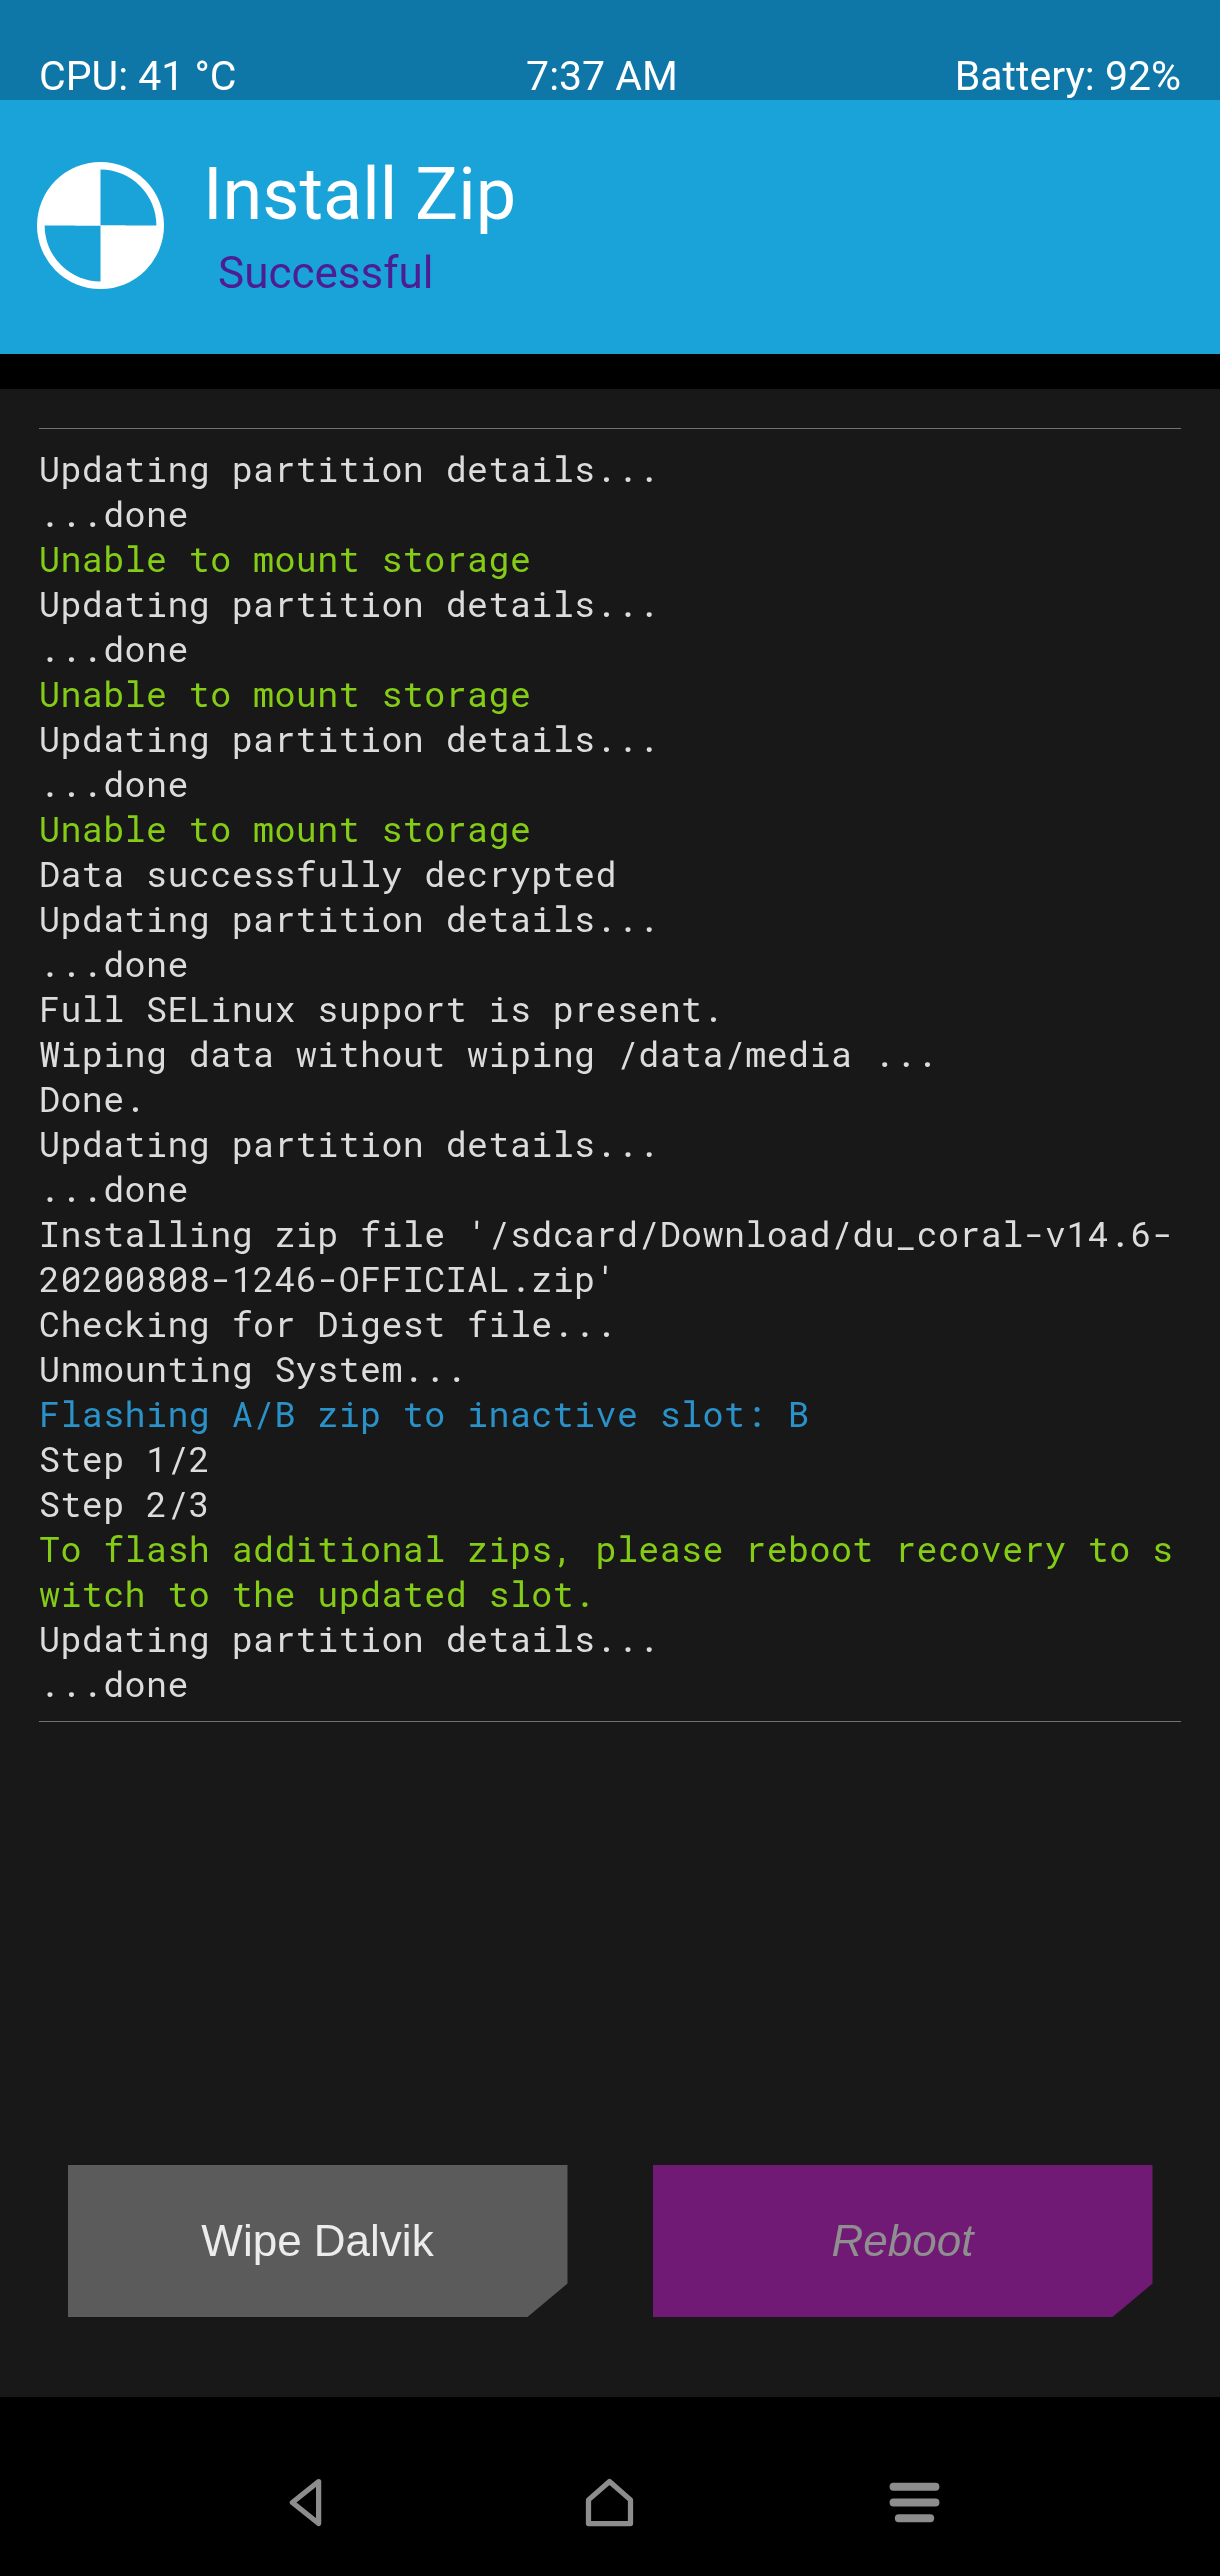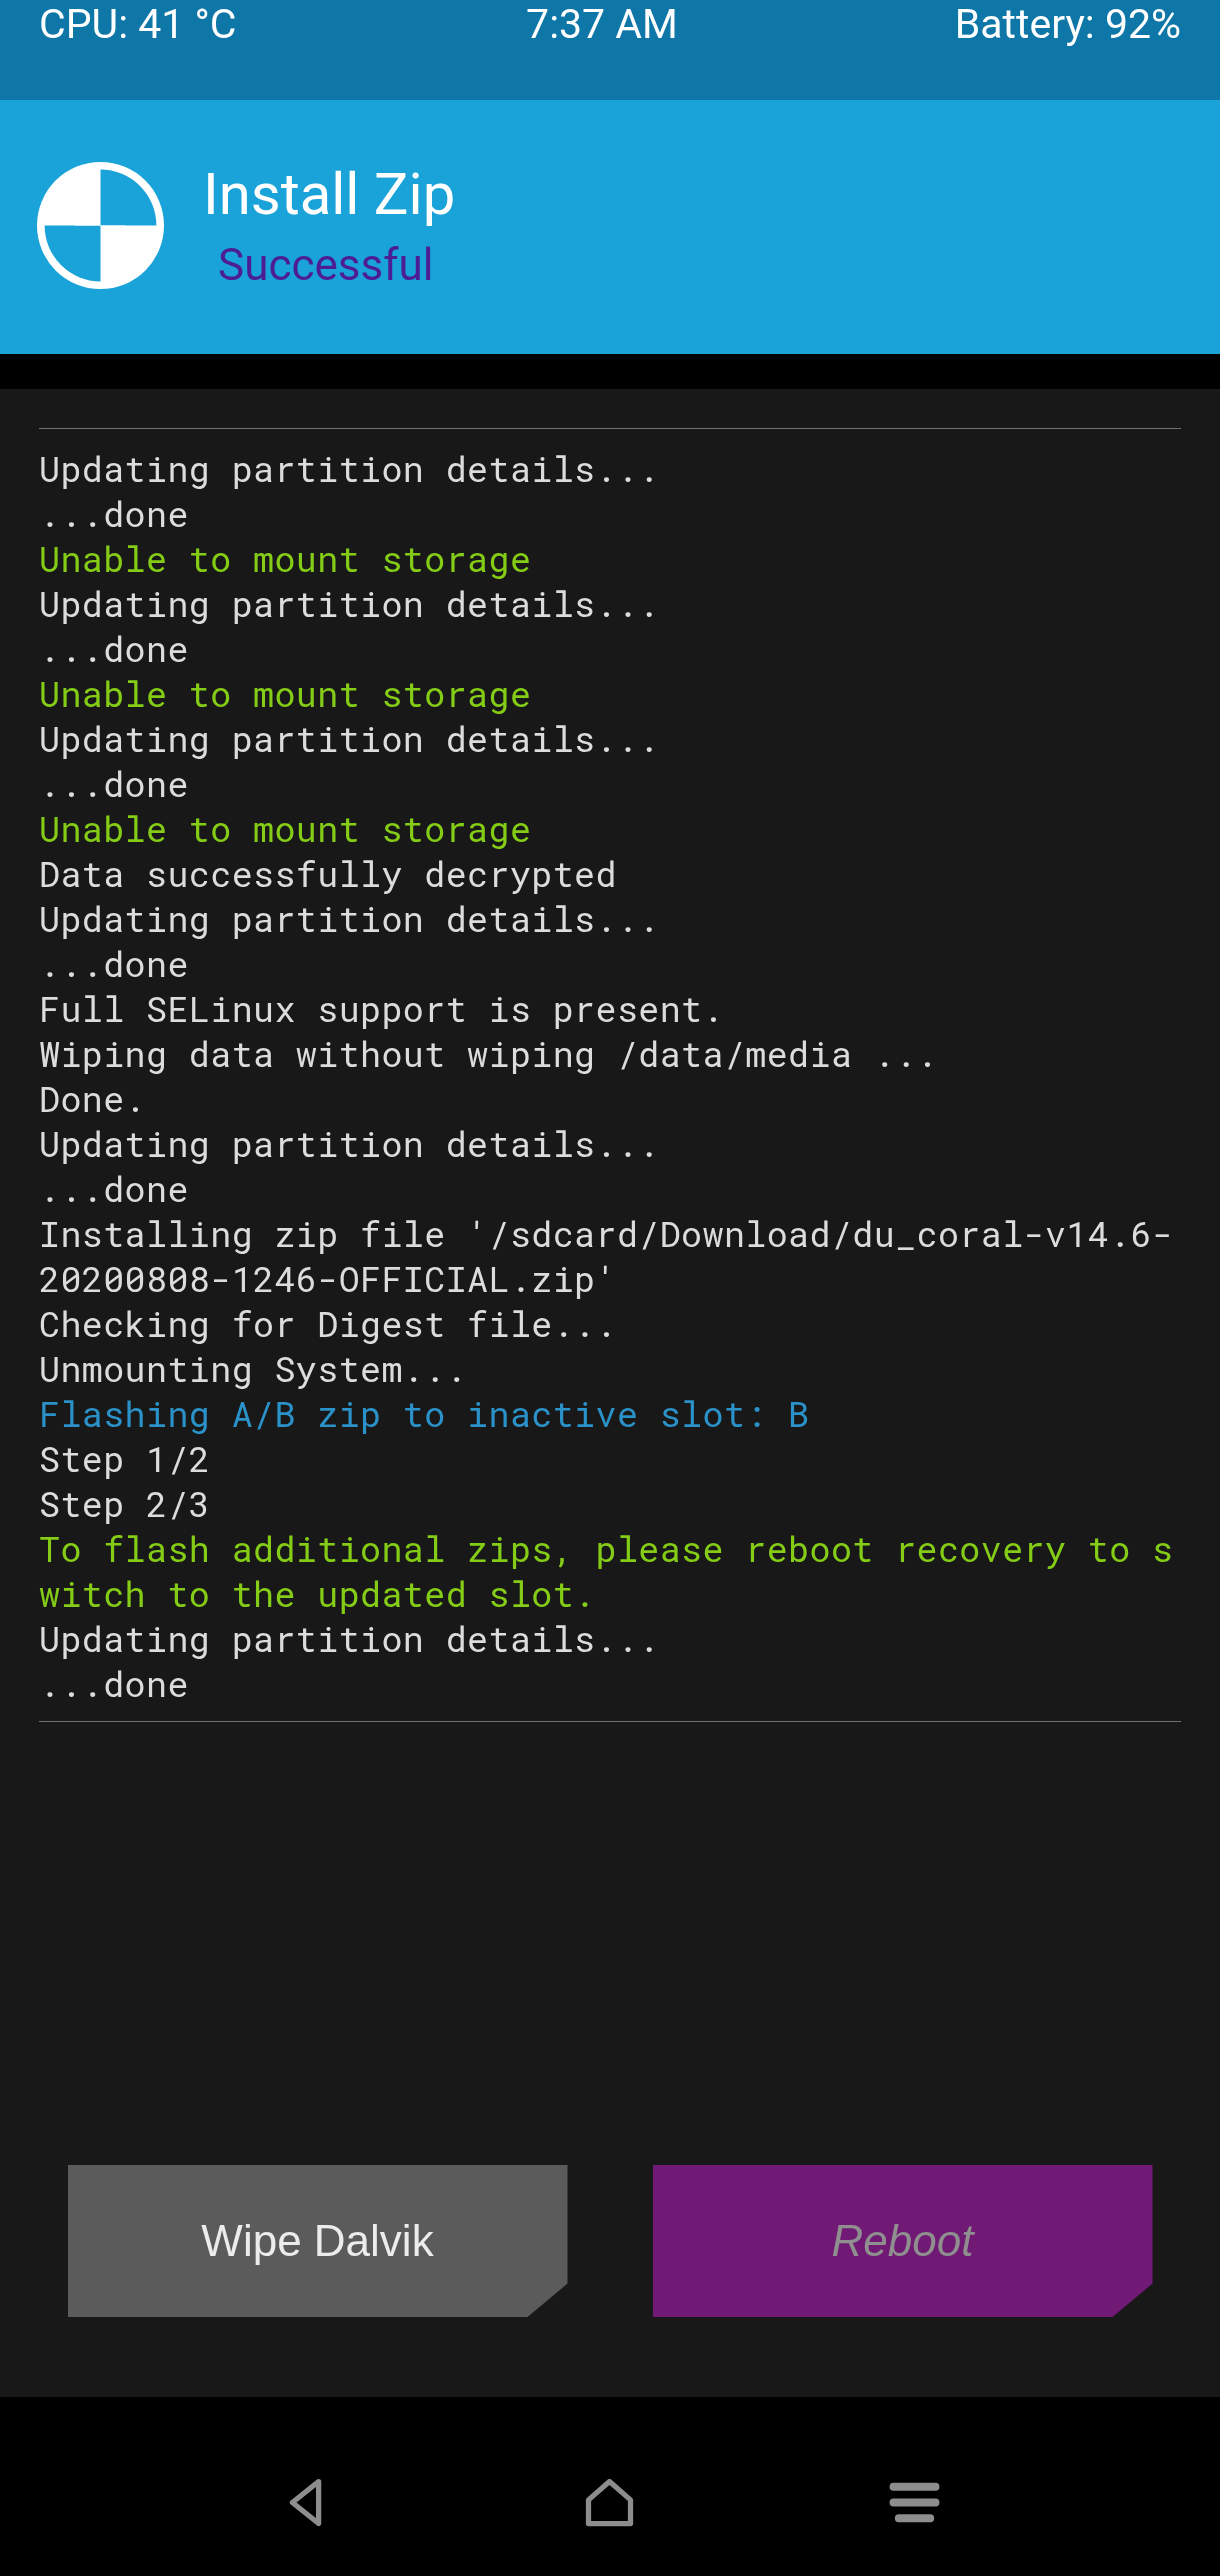--- a/index.html
+++ b/index.html
@@ -8,21 +8,21 @@
     height: 2576px;
     font-family: "Roboto", "Arial", sans-serif;
     background: #000;
     color: #fff;
     overflow: hidden;
   }
   .status-bar {
     height: 100px;
     background: #0e77a8;
     display: flex;
-    align-items: flex-start;
+    align-items: flex-end;
     justify-content: space-between;
     padding: 0 39px;
     font-size: 41px;
   }
   .status-center {
     position: absolute;
     left: 0;
     right: 16px;
     text-align: center;
     pointer-events: none;
@@ -32,21 +32,21 @@
     background: #1aa3d9;
     display: flex;
     align-items: center;
     padding-left: 37px;
   }
   .header-icon {
     margin-right: 39px;
   }
   .header-text { display: flex; flex-direction: column; }
   .header-title {
-    font-size: 58px;
+    font-size: 72px;
     font-weight: 400;
     color: #fff;
     line-height: 1.1;
     margin-bottom: 12px;
   }
   .header-subtitle {
     font-size: 44px;
     font-weight: 400;
     color: #4c1d95;
     margin-left: 15px;

